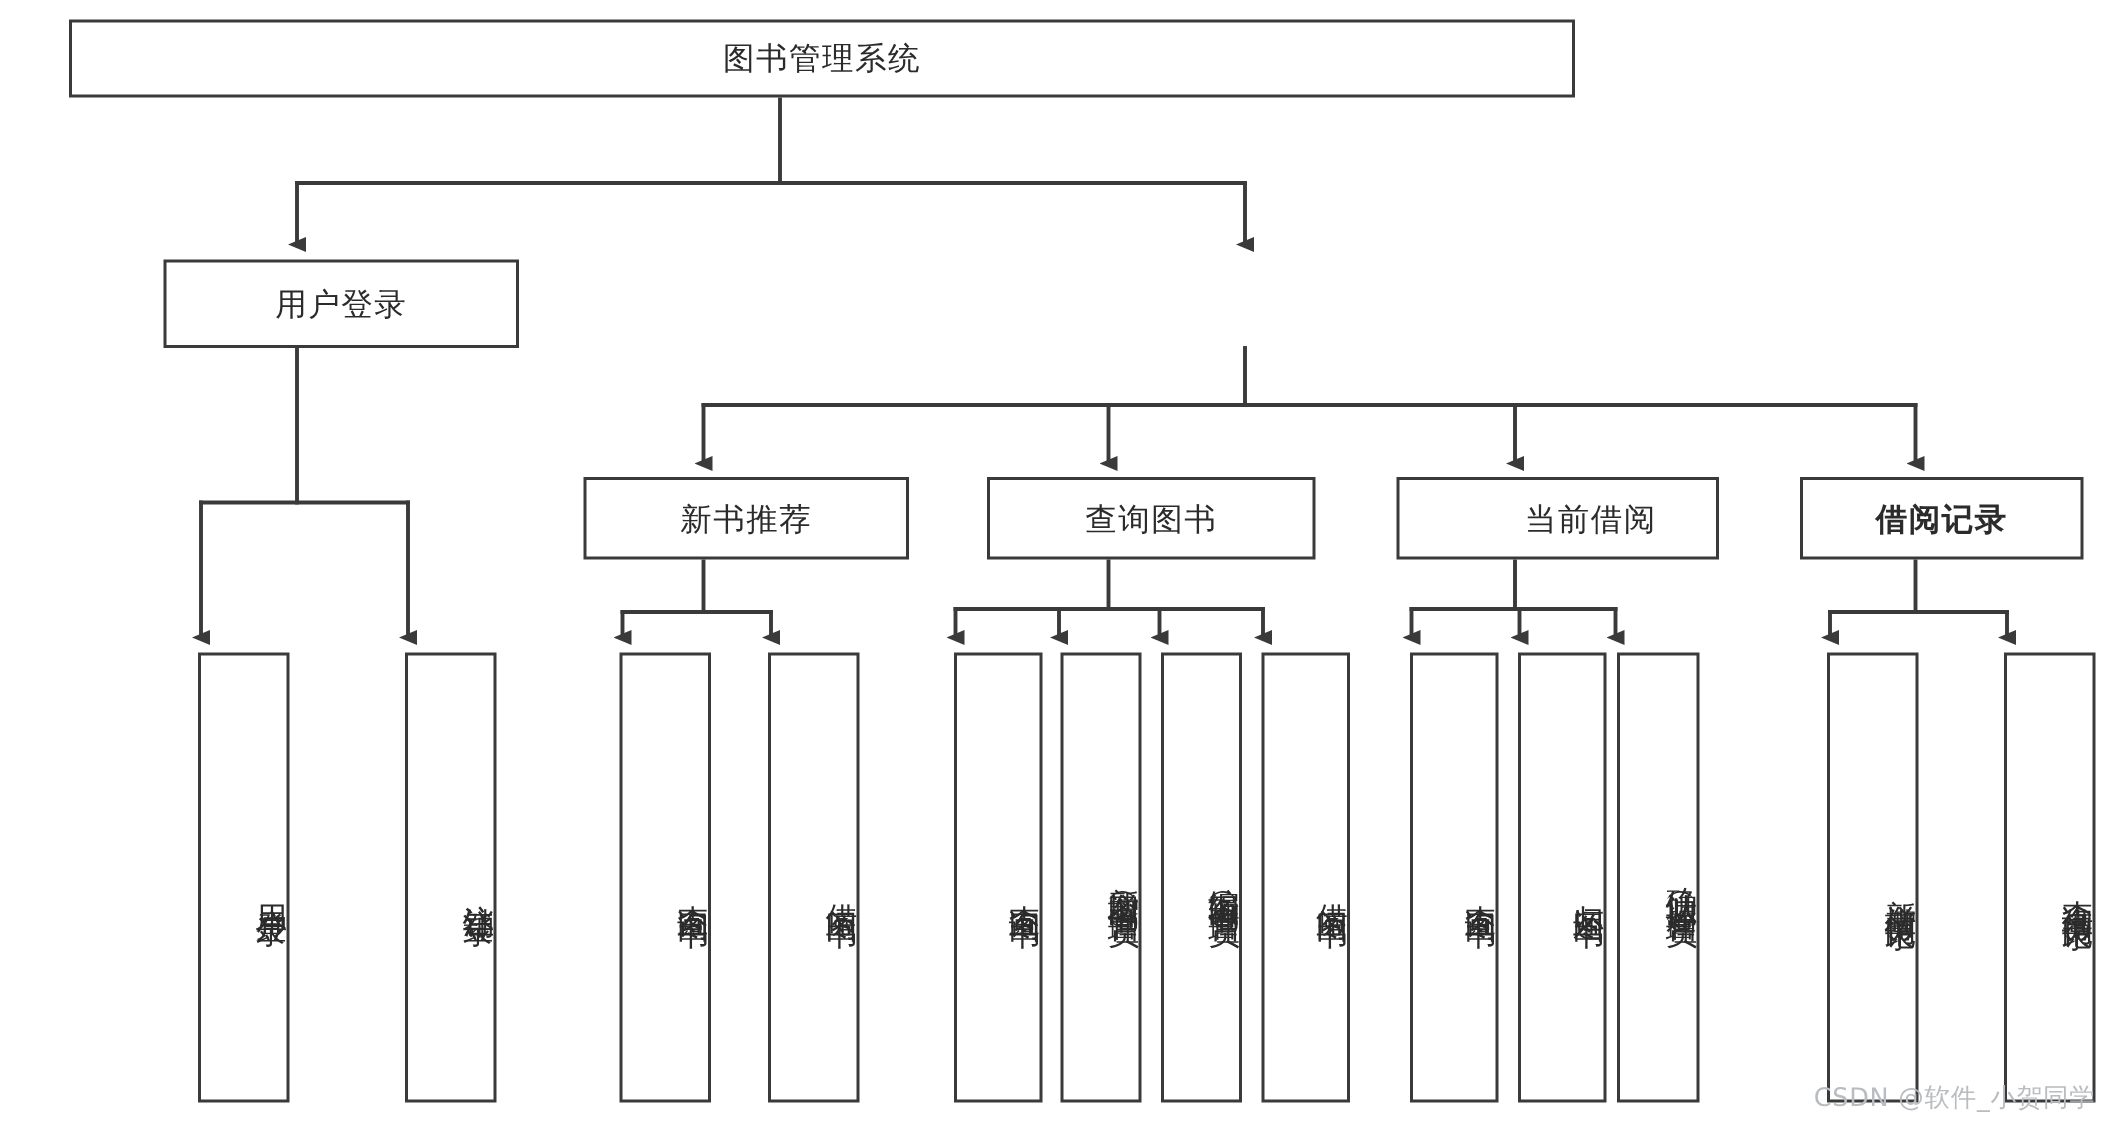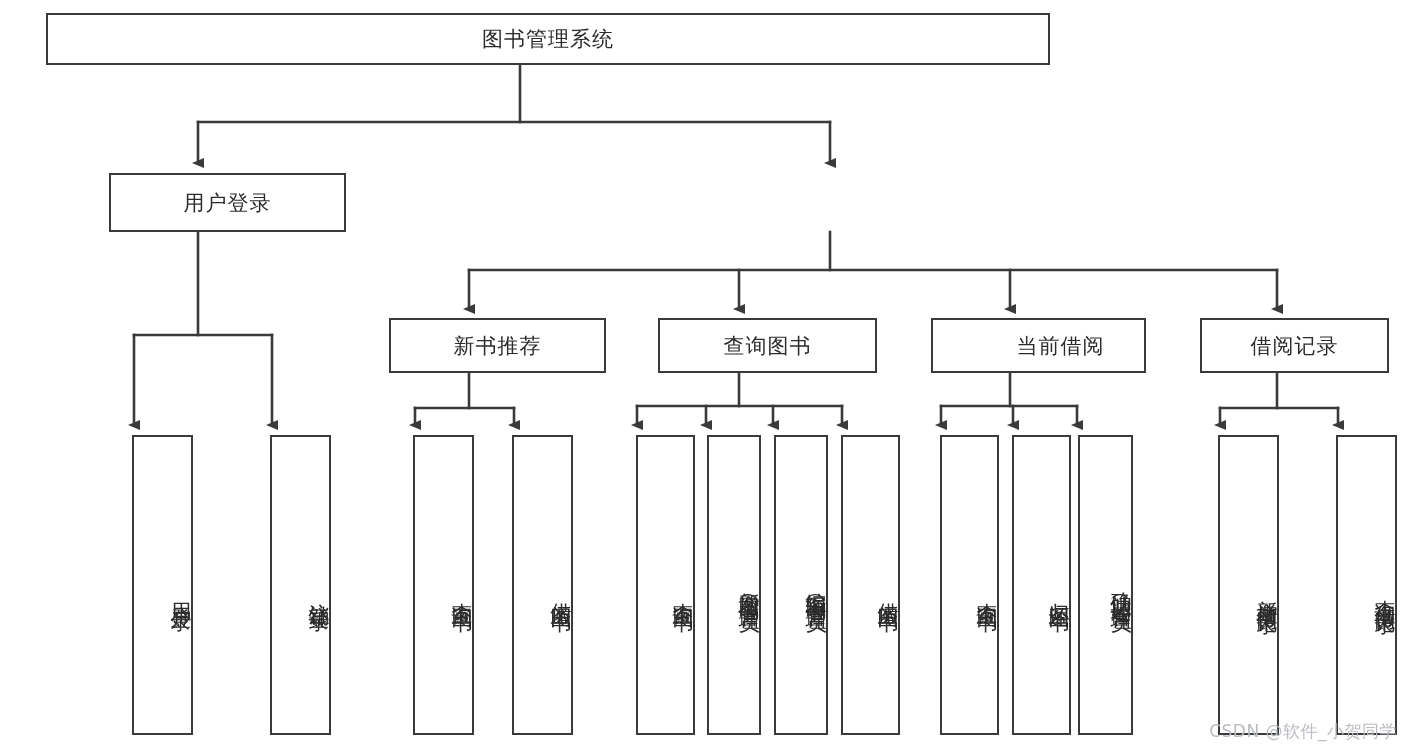--- a/index.html
+++ b/index.html
@@ -106,21 +106,21 @@
     </g>
   </svg>
 
   <div class="node node-h" style="left:18px; top:13px; width:1004px; height:52px;">图书管理系统</div>
 
   <div class="node node-h" style="left:81px; top:173px; width:237px; height:59px;">用户登录</div>
 
   <div class="node node-h" style="left:361px; top:318px; width:217px; height:55px;">新书推荐</div>
   <div class="node node-h" style="left:630px; top:318px; width:219px; height:55px;">查询图书</div>
   <div class="node node-h" style="left:903px; top:318px; width:215px; height:55px;padding-left:44px;">当前借阅</div>
-  <div class="node node-h" style="left:1172px; top:318px; width:189px; height:55px;">借阅记录</div>
+  <div class="node node-h" style="left:1172px; top:318px; width:189px; height:55px;font-weight:bold;">借阅记录</div>
 
   <div class="node node-v" style="left:104px; top:435px; width:61px; height:300px;">用户登录</div>
   <div class="node node-v" style="left:242px; top:435px; width:61px; height:300px;">注销登录</div>
 
   <div class="node node-v" style="left:385px; top:435px; width:61px; height:300px;">查询图书</div>
   <div class="node node-v" style="left:484px; top:435px; width:61px; height:300px;">借阅图书</div>
 
   <div class="node node-v" style="left:608px; top:435px; width:59px; height:300px;">查询图书</div>
   <div class="node node-v tall" style="left:679px; top:435px; width:54px; height:300px;">新增图书（管理员）</div>
   <div class="node node-v tall" style="left:746px; top:435px; width:54px; height:300px;">编辑图书（管理员）</div>

